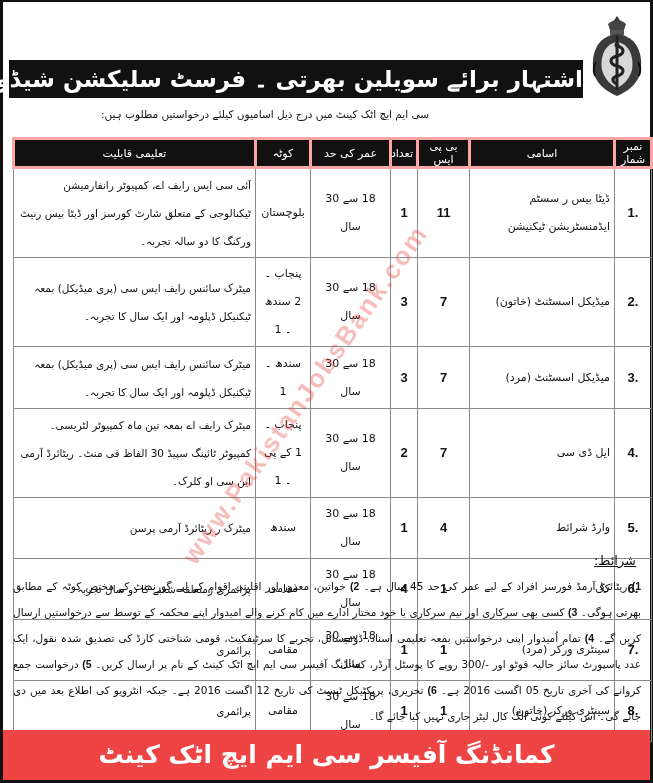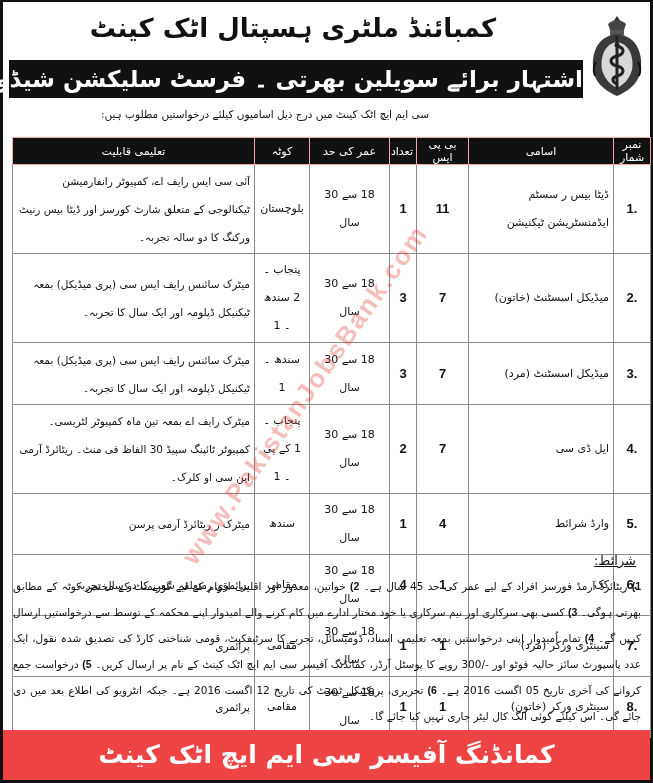--- a/index.html
+++ b/index.html
@@ -3,38 +3,37 @@
 <meta charset="utf-8">
 <style>
   html, body { margin: 0; padding: 0; background: #ffffff; }
   body { width: 653px; height: 783px; overflow: hidden; font-family: "DejaVu Sans", sans-serif; color: #111; }
   .page { position: relative; width: 653px; height: 783px; box-sizing: border-box; background: #fff; border: 3px solid #111; border-top: 2px solid #111; }
   .heading-main { position: absolute; top: 4px; left: 40px; width: 500px; text-align: center; font-size: 26px; font-weight: bold; direction: rtl; letter-spacing: 0; line-height: 44px; }
   .banner { position: absolute; top: 58px; left: 6px; width: 574px; height: 38px; background: #111; color: #fff; direction: rtl; text-align: center; font-weight: bold; font-size: 23px; line-height: 38px; white-space: nowrap; }
   .emblem { position: absolute; top: 10px; left: 583px; width: 62px; height: 88px; }
   .intro { position: absolute; top: 104px; left: 0; width: 524px; text-align: center; direction: rtl; font-size: 10.5px; line-height: 16px; }
   table.jobs { position: absolute; top: 135px; left: 9px; width: 638px; border-collapse: collapse; direction: rtl; font-size: 11px; table-layout: fixed; }
-  table.jobs th { background: #111; color: #fff; font-weight: normal; height: 26px; font-size: 11px; border: 1px solid #fca5a5; padding: 0 3px; }
+  table.jobs th { background: #111; color: #fff; font-weight: normal; height: 26px; font-size: 11px; border: 3px solid #fca5a5; padding: 0 3px; }
   table.jobs td { border: 1px solid #8a8a8a; padding: 2px 4px; vertical-align: middle; text-align: center; line-height: 28px; }
   table.jobs td.name { text-align: right; }
   table.jobs td.qual { text-align: right; font-size: 10.5px; }
   table.jobs td.num { font-family: "Liberation Sans", sans-serif; font-weight: bold; font-size: 13px; }
   td.sno { font-family: "Liberation Sans", sans-serif; font-weight: bold; font-size: 13px; direction: ltr; }
   .conditions-title { position: absolute; top: 551px; right: 14px; direction: rtl; font-weight: normal; font-size: 13px; text-decoration: underline; }
   .conditions { position: absolute; top: 571px; left: 10px; width: 628px; direction: rtl; text-align: justify; font-size: 10.5px; line-height: 26px; }
   .conditions b { font-family: "Liberation Sans", sans-serif; }
   .footer { position: absolute; left: 0; bottom: 0; width: 647px; height: 50px; background: #ef4444; color: #fff; text-align: center; direction: rtl; font-weight: bold; font-size: 25px; line-height: 50px; }
   .watermark { position: absolute; top: 230px; left: 170px; width: 400px; transform: rotate(-55deg); transform-origin: center; color: rgba(230, 70, 60, 0.35); font-family: "Liberation Sans", sans-serif; font-size: 26px; font-weight: bold; letter-spacing: 2px; pointer-events: none; text-align: center; top: 380px; left: 100px; }
 </style>
 </head>
 <body>
 
 <div class="page">
 
-  <div class="heading-main">کمبائنڈ ملٹری ہسپتال اٹک کینٹ</div>
 
   <div class="banner">اشتہار برائے سویلین بھرتی ۔ فرسٹ سلیکشن شیڈول 2016</div>
 
   <div class="emblem">
     <svg width="62" height="88" viewBox="0 0 62 88">
       <path d="M31 4 L35 10 L31 14 L27 10 Z" fill="#333"></path>
       <path d="M22 12 Q31 4 40 12 L38 18 L24 18 Z" fill="#444"></path>
       <rect x="24" y="18" width="14" height="5" fill="#555"></rect>
       <path d="M31 22 C10 24 4 44 8 62 C12 74 22 80 31 84 C40 80 50 74 54 62 C58 44 52 24 31 22 Z" fill="#3a3a3a"></path>
       <path d="M31 30 C18 32 14 46 16 58 C19 68 25 73 31 76 C37 73 43 68 46 58 C48 46 44 32 31 30 Z" fill="#d8d8d8"></path>

